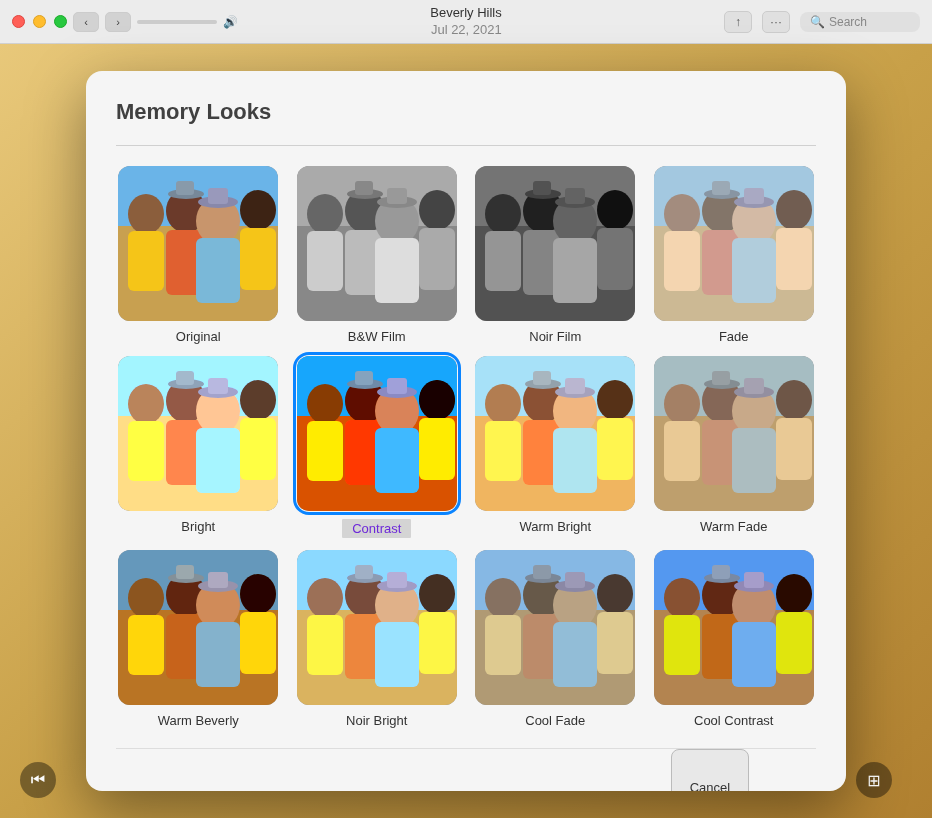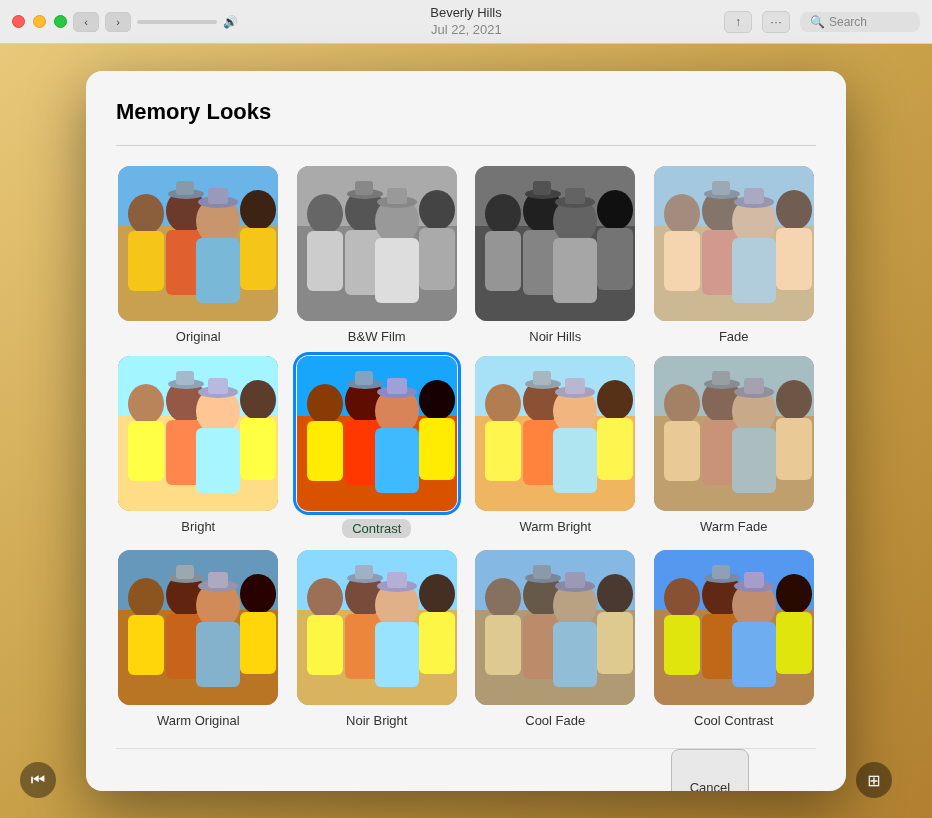--- a/index.html
+++ b/index.html
@@ -144,21 +144,21 @@
       max-height: 720px;
       padding: 28px 30px 22px 30px;
       box-shadow: 0 20px 60px rgba(0,0,0,0.4);
       pointer-events: all;
       overflow: hidden;
     }
 
     .modal-title {
       font-size: 22px;
       font-weight: 700;
-      color: #000000;
+      color: #404040;
       margin-bottom: 20px;
     }
 
     .divider {
       height: 1px;
       background: #d0d0d0;
       margin-bottom: 20px;
     }
 
     
@@ -192,24 +192,24 @@
     }
 
     .look-label {
       font-size: 13px;
       color: #333;
       text-align: center;
     }
 
     .look-label.selected-label {
       background: #d4d4d4;
-      border-radius: 8px;
+      border-radius: 1px;
       padding: 2px 10px;
       font-size: 13px;
-      color: #14532d;
+      color: #6d28d9;
     }
 
     
     .modal-footer {
       display: flex;
       justify-content: flex-end;
       gap: 10px;
       border-top: 1px solid #ddd;
       margin-top: 4px;
     }
@@ -374,21 +374,21 @@
         <rect x="48" y="64" width="40" height="65" rx="6" fill="#bbb"></rect>
         <ellipse cx="100" cy="55" rx="22" ry="24" fill="#999"></ellipse>
         <rect x="78" y="72" width="44" height="65" rx="6" fill="#ddd"></rect>
         <ellipse cx="140" cy="44" rx="18" ry="20" fill="#444"></ellipse>
         <rect x="122" y="62" width="36" height="62" rx="6" fill="#aaa"></rect>
         <ellipse cx="100" cy="36" rx="20" ry="6" fill="#888"></ellipse>
         <rect x="90" y="22" width="20" height="16" rx="3" fill="#999"></rect>
         <ellipse cx="68" cy="28" rx="18" ry="5" fill="#777"></ellipse>
         <rect x="58" y="15" width="18" height="14" rx="3" fill="#888"></rect>
       </svg></div>
-          <div class="look-label">Noir Hills</div>
+          <div class="look-label">Noir Film</div>
         </div>
         <div class="look-item">
           <div class="look-thumb"><svg viewBox="0 0 160 155" xmlns="http://www.w3.org/2000/svg" width="160" height="155" style="filter:saturate(0.7) brightness(1.1)">
       <rect width="160" height="60" fill="#88b8d8"></rect>
       <rect y="60" width="160" height="95" fill="#c0a878"></rect>
       <ellipse cx="28" cy="48" rx="18" ry="20" fill="#9B7E6C"></ellipse>
       <rect x="10" y="65" width="36" height="60" rx="6" fill="#e8c090"></rect>
       <ellipse cx="68" cy="45" rx="20" ry="22" fill="#7B6A5A"></ellipse>
       <rect x="48" y="64" width="40" height="65" rx="6" fill="#d08878"></rect>
       <ellipse cx="100" cy="55" rx="22" ry="24" fill="#c8a88c"></ellipse>
@@ -488,21 +488,21 @@
       <rect x="48" y="64" width="40" height="65" rx="6" fill="#C06020"></rect>
       <ellipse cx="100" cy="55" rx="22" ry="24" fill="#C08058"></ellipse>
       <rect x="78" y="72" width="44" height="65" rx="6" fill="#70A4C8"></rect>
       <ellipse cx="140" cy="44" rx="18" ry="20" fill="#3D1808"></ellipse>
       <rect x="122" y="62" width="36" height="62" rx="6" fill="#F0C000"></rect>
       <ellipse cx="100" cy="36" rx="20" ry="6" fill="#8888aa"></ellipse>
       <rect x="90" y="22" width="20" height="16" rx="3" fill="#9999bb"></rect>
       <ellipse cx="68" cy="28" rx="18" ry="5" fill="#778899"></ellipse>
       <rect x="58" y="15" width="18" height="14" rx="3" fill="#889aaa"></rect>
     </svg></div>
-          <div class="look-label">Warm Original</div>
+          <div class="look-label">Warm Beverly</div>
         </div>
         <div class="look-item">
           <div class="look-thumb"><svg viewBox="0 0 160 155" xmlns="http://www.w3.org/2000/svg" width="160" height="155" style="filter:hue-rotate(8deg) brightness(1.15)">
       <rect width="160" height="60" fill="#70c0f0"></rect>
       <rect y="60" width="160" height="95" fill="#c89858"></rect>
       <ellipse cx="28" cy="48" rx="18" ry="20" fill="#8B6050"></ellipse>
       <rect x="10" y="65" width="36" height="60" rx="6" fill="#F0D040"></rect>
       <ellipse cx="68" cy="45" rx="20" ry="22" fill="#6B4038"></ellipse>
       <rect x="48" y="64" width="40" height="65" rx="6" fill="#D87040"></rect>
       <ellipse cx="100" cy="55" rx="22" ry="24" fill="#C8987c"></ellipse>

